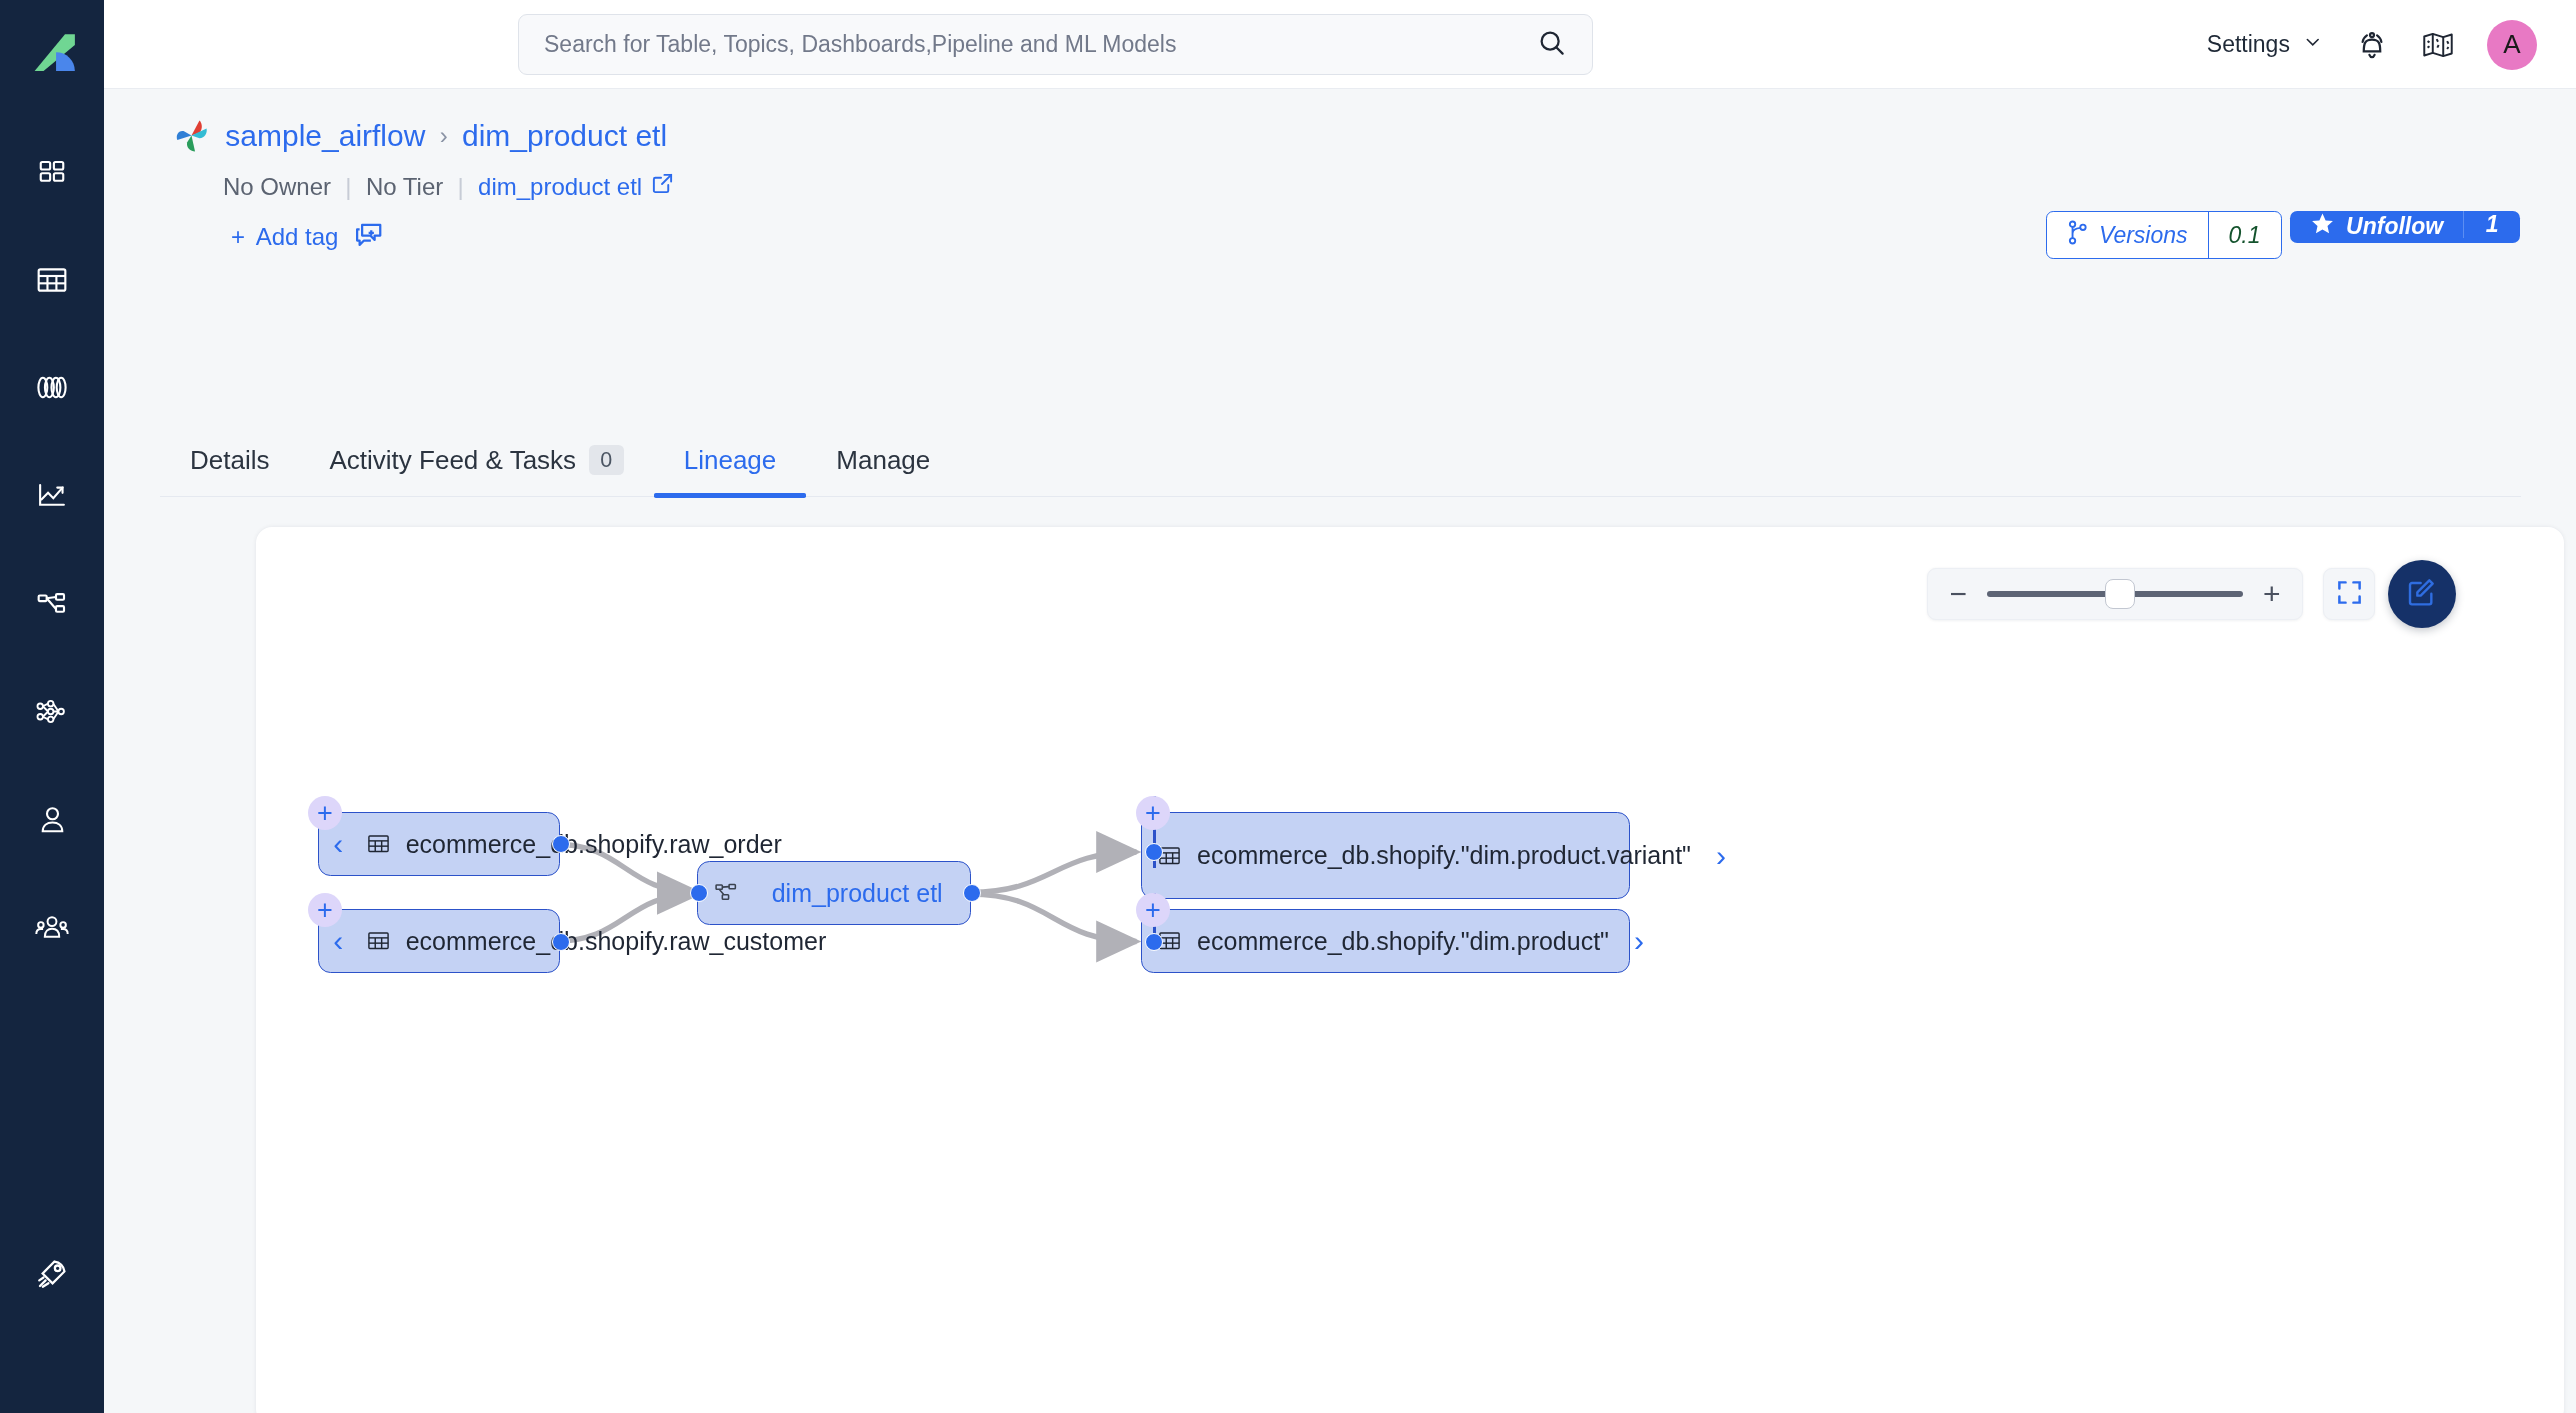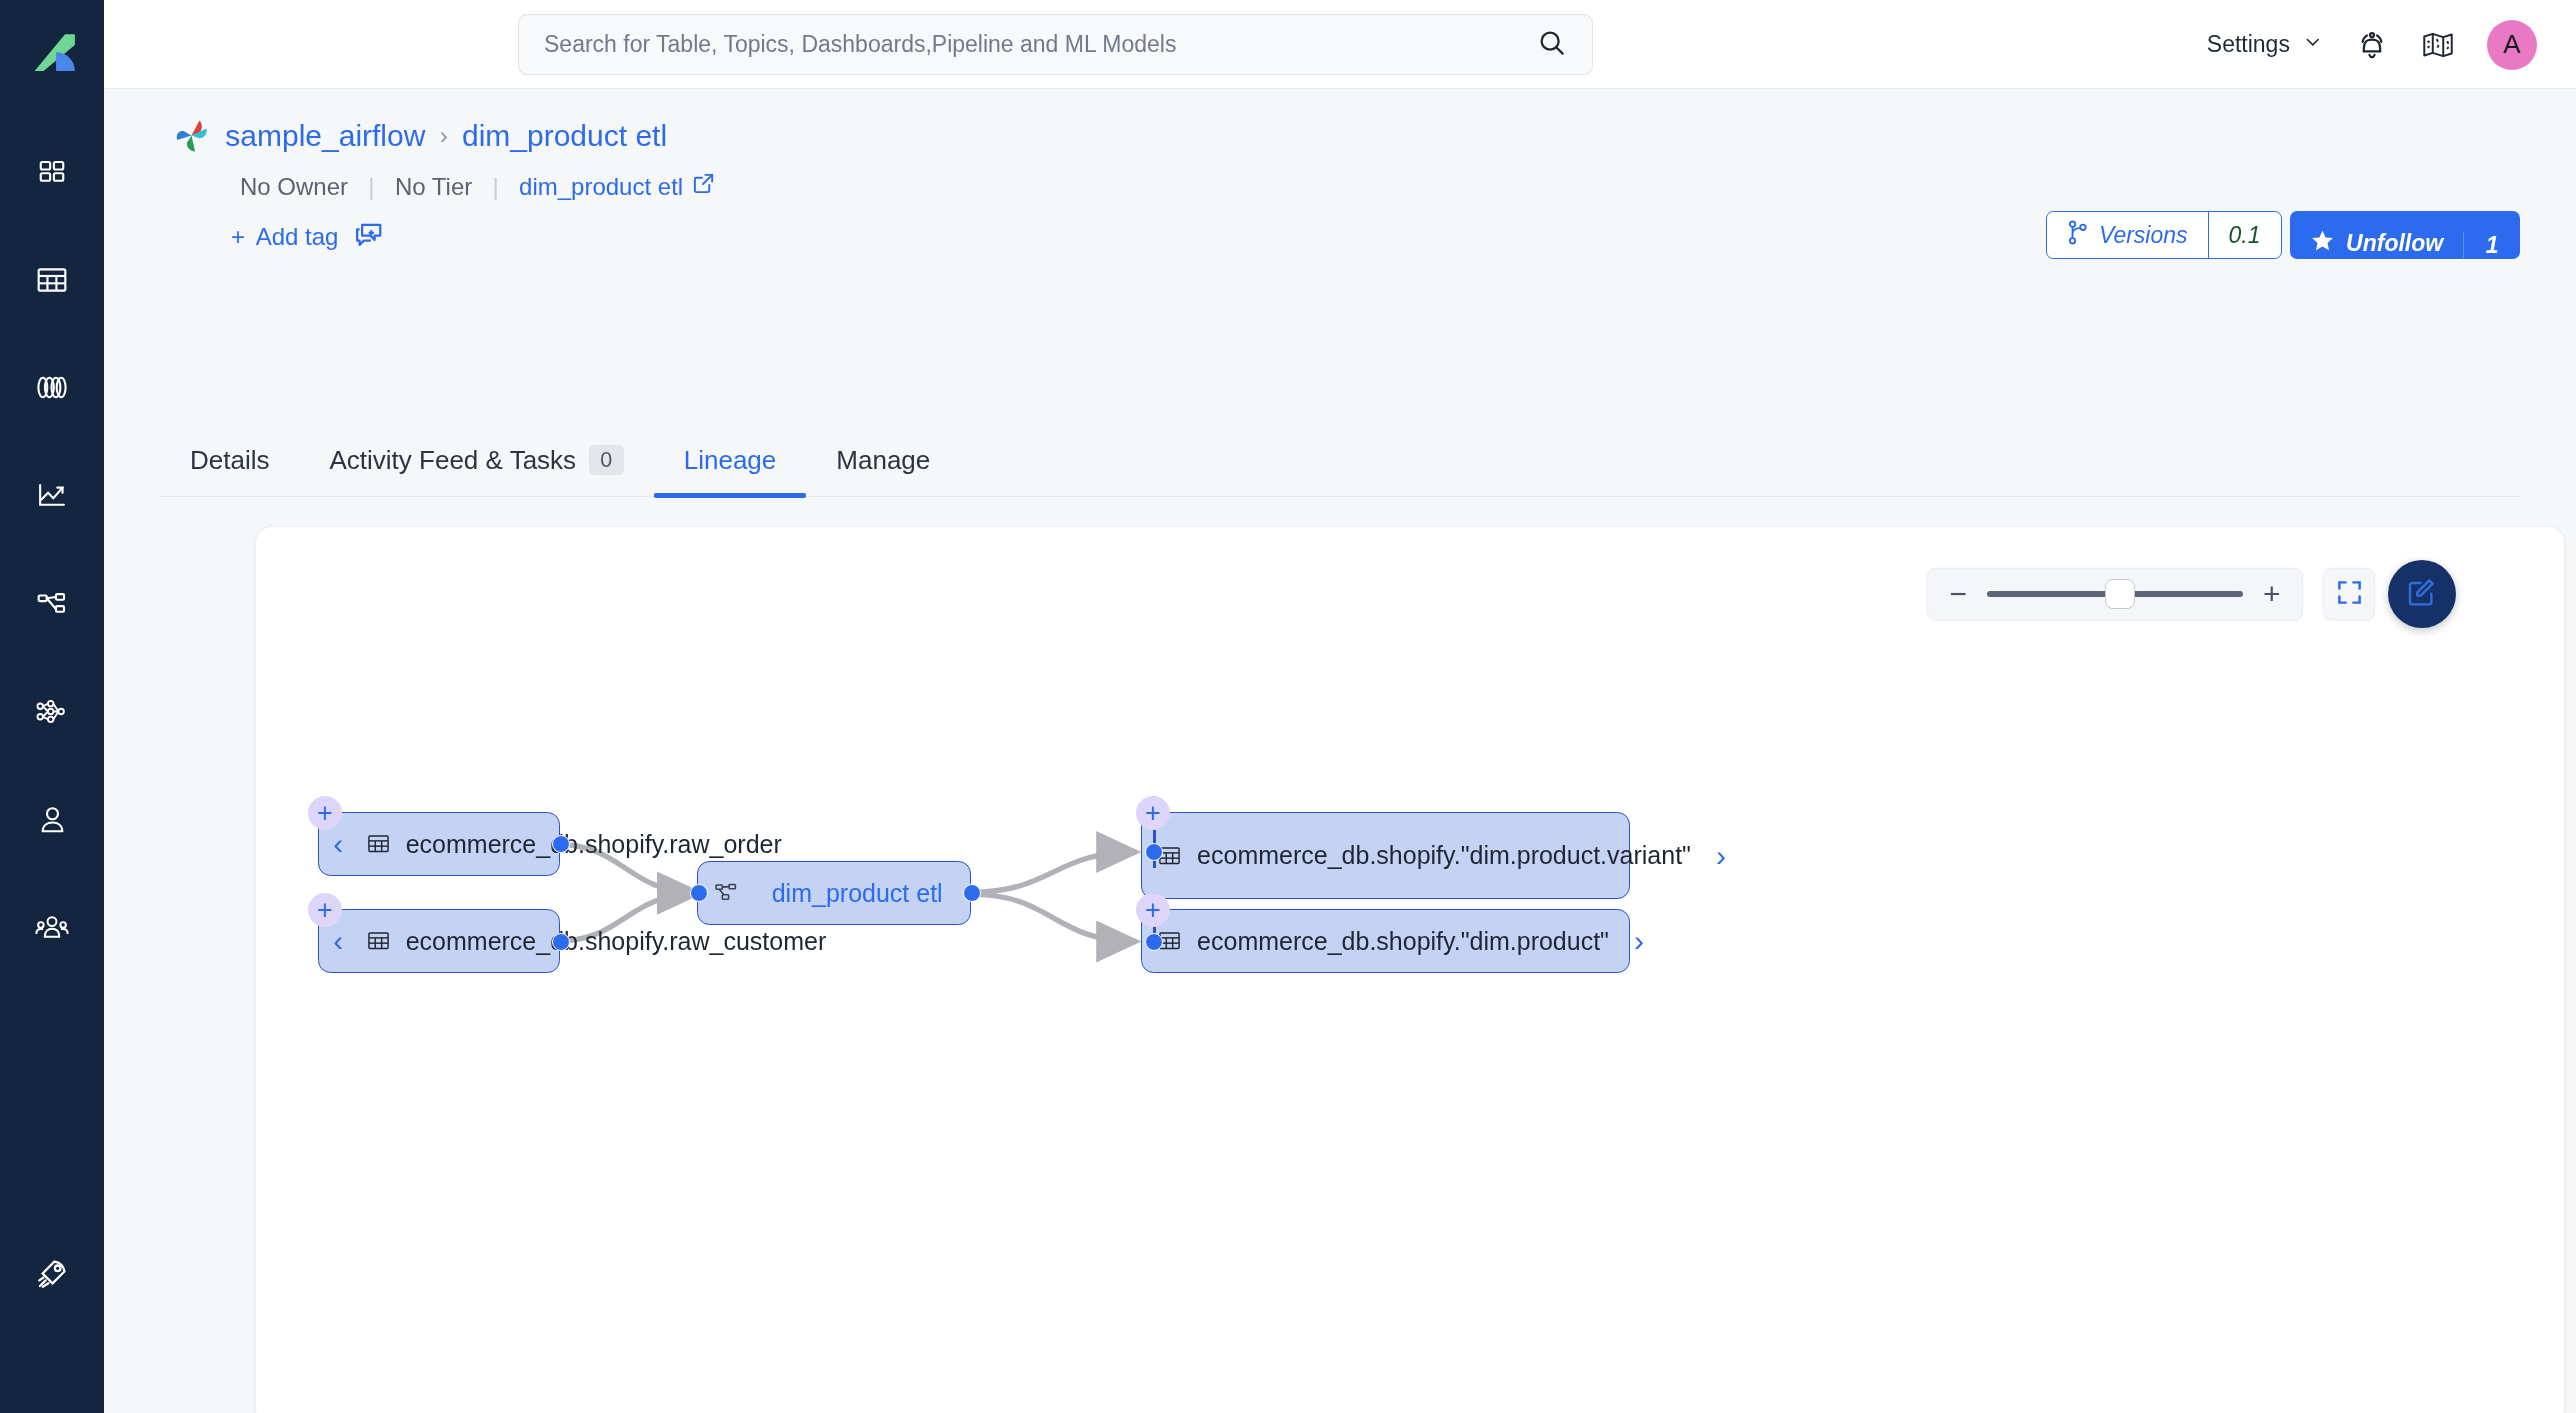--- a/index.html
+++ b/index.html
@@ -69,22 +69,22 @@
   #content { position: absolute; left: 104px; top: 89px; width: 2472px; height: 1325px; }
 
   #entity-header { position: absolute; left: 12px; top: 0; width: 2493px; padding: 27px 56px 0 56px; }
   #breadcrumb { display: flex; align-items: center; gap: 14.3px; }
   #airflow-logo { width: 39px; height: 39px; }
   .bc-link { font-size: 30px; color: #2c6bed; cursor: pointer; }
   .bc-sep { font-size: 24px; color: #8a93a5; }
   .bc-current { font-size: 30px; color: #2c6bed; font-weight: 400; cursor: pointer; }
 
   #meta-row {
-    display: flex; align-items: center; gap: 6px;
-    margin-top: 17px; margin-left: 68px;
+    display: flex; align-items: center; gap: 0;
+    margin-top: 17px; margin-left: 51px;
     font-size: 24px; color: #6b7280;
   }
   .meta-item { color: #5b6371; }
   .meta-div { color: #c7ccd6; margin: 0 14.3px; }
   .meta-link { color: #2c6bed; cursor: pointer; display: flex; align-items: center; gap: 9px; }
 
   #tag-row { margin-top: 20px; margin-left: 59px; display: flex; align-items: center; gap: 16px; }
   #add-tag {
     display: flex; align-items: center; gap: 10.7px;
     color: #2c6bed; font-size: 24px; cursor: pointer;
@@ -99,23 +99,23 @@
   #versions-label {
     display: flex; align-items: center; gap: 10.7px;
     padding: 0 20px; font-size: 23px; color: #2c6bed;
   }
   #versions-count {
     display: flex; align-items: center; padding: 0 20px;
     font-size: 23px; color: #14532d;
     border-left: 0.9px solid #2c6bed;
   }
   #follow-btn {
-    display: flex; align-items: flex-end;
+    display: flex; align-items: flex-start;
     border-radius: 7.2px; overflow: hidden;
-    background: #2c6bed; cursor: pointer; height: 48px;
+    background: #2c6bed; cursor: pointer; height: 32px;
   }
   #follow-label {
     display: flex; align-items: center; gap: 11.6px;
     padding: 0 20px; font-size: 23px; color: #fff; font-weight: 700;
   }
   #follow-count {
     display: flex; align-items: center; padding: 0 21.5px;
     font-size: 23px; color: #fff; font-weight: 700;
     border-left: 0.9px solid #5c8ef2;
   }

